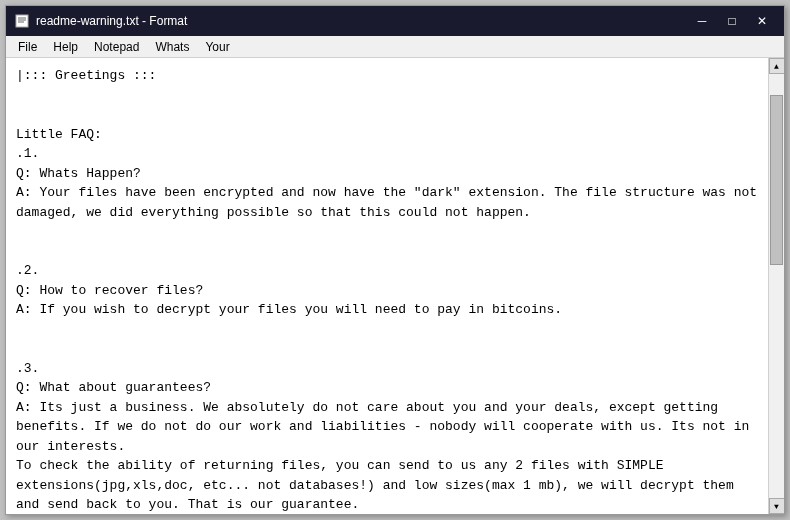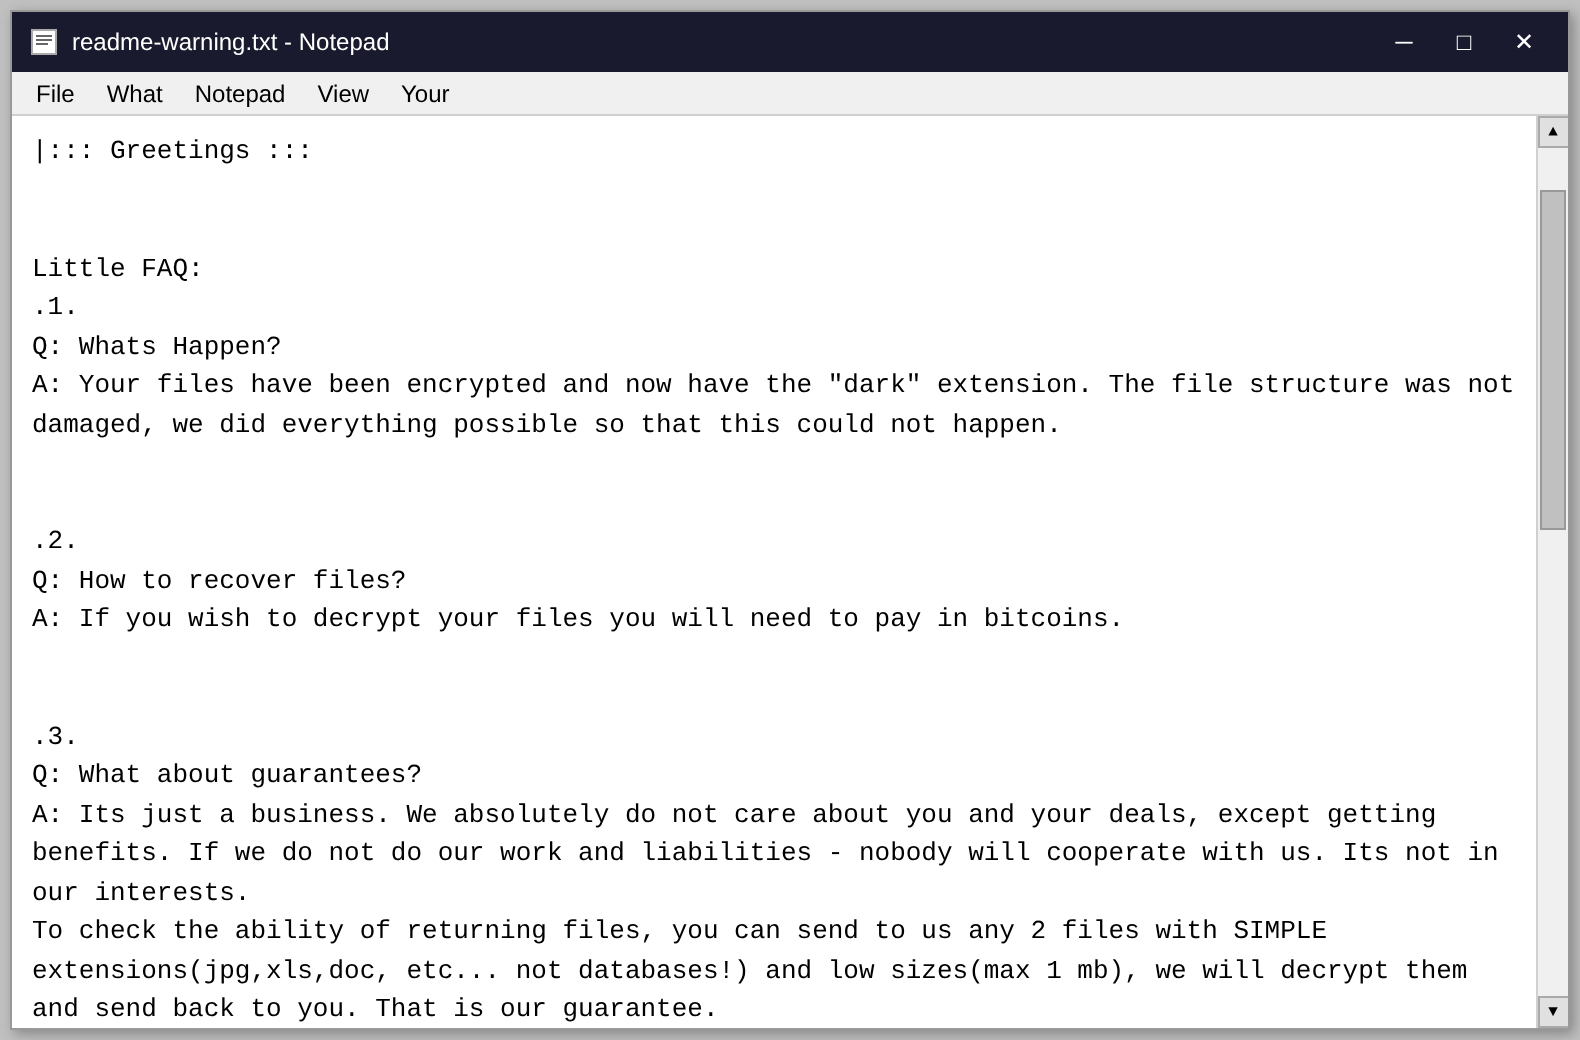--- a/index.html
+++ b/index.html
@@ -142,33 +142,33 @@
 
   <div class="title-bar">
     <div class="title-bar-icon">
       <svg width="16" height="16" viewBox="0 0 16 16">
         <rect x="2" y="2" width="12" height="12" fill="#fff" stroke="#aaa" stroke-width="1"></rect>
         <line x1="4" y1="5" x2="12" y2="5" stroke="#666" stroke-width="1"></line>
         <line x1="4" y1="7" x2="12" y2="7" stroke="#666" stroke-width="1"></line>
         <line x1="4" y1="9" x2="10" y2="9" stroke="#666" stroke-width="1"></line>
       </svg>
     </div>
-    <span class="title-bar-text">readme-warning.txt - Notepad</span>
+    <span class="title-bar-text">readme-warning.txt - Format</span>
     <div class="title-bar-buttons">
       <button class="title-btn">─</button>
       <button class="title-btn">□</button>
       <button class="title-btn close">✕</button>
     </div>
   </div>
 
   <div class="menu-bar">
     <div class="menu-item">File</div>
-    <div class="menu-item">What</div>
+    <div class="menu-item">Help</div>
     <div class="menu-item">Notepad</div>
-    <div class="menu-item">View</div>
+    <div class="menu-item">Whats</div>
     <div class="menu-item">Your</div>
   </div>
 
   <div class="content-wrapper">
     <div class="text-area">|::: Greetings :::
 
 
 Little FAQ:
 .1.
 Q: Whats Happen?

